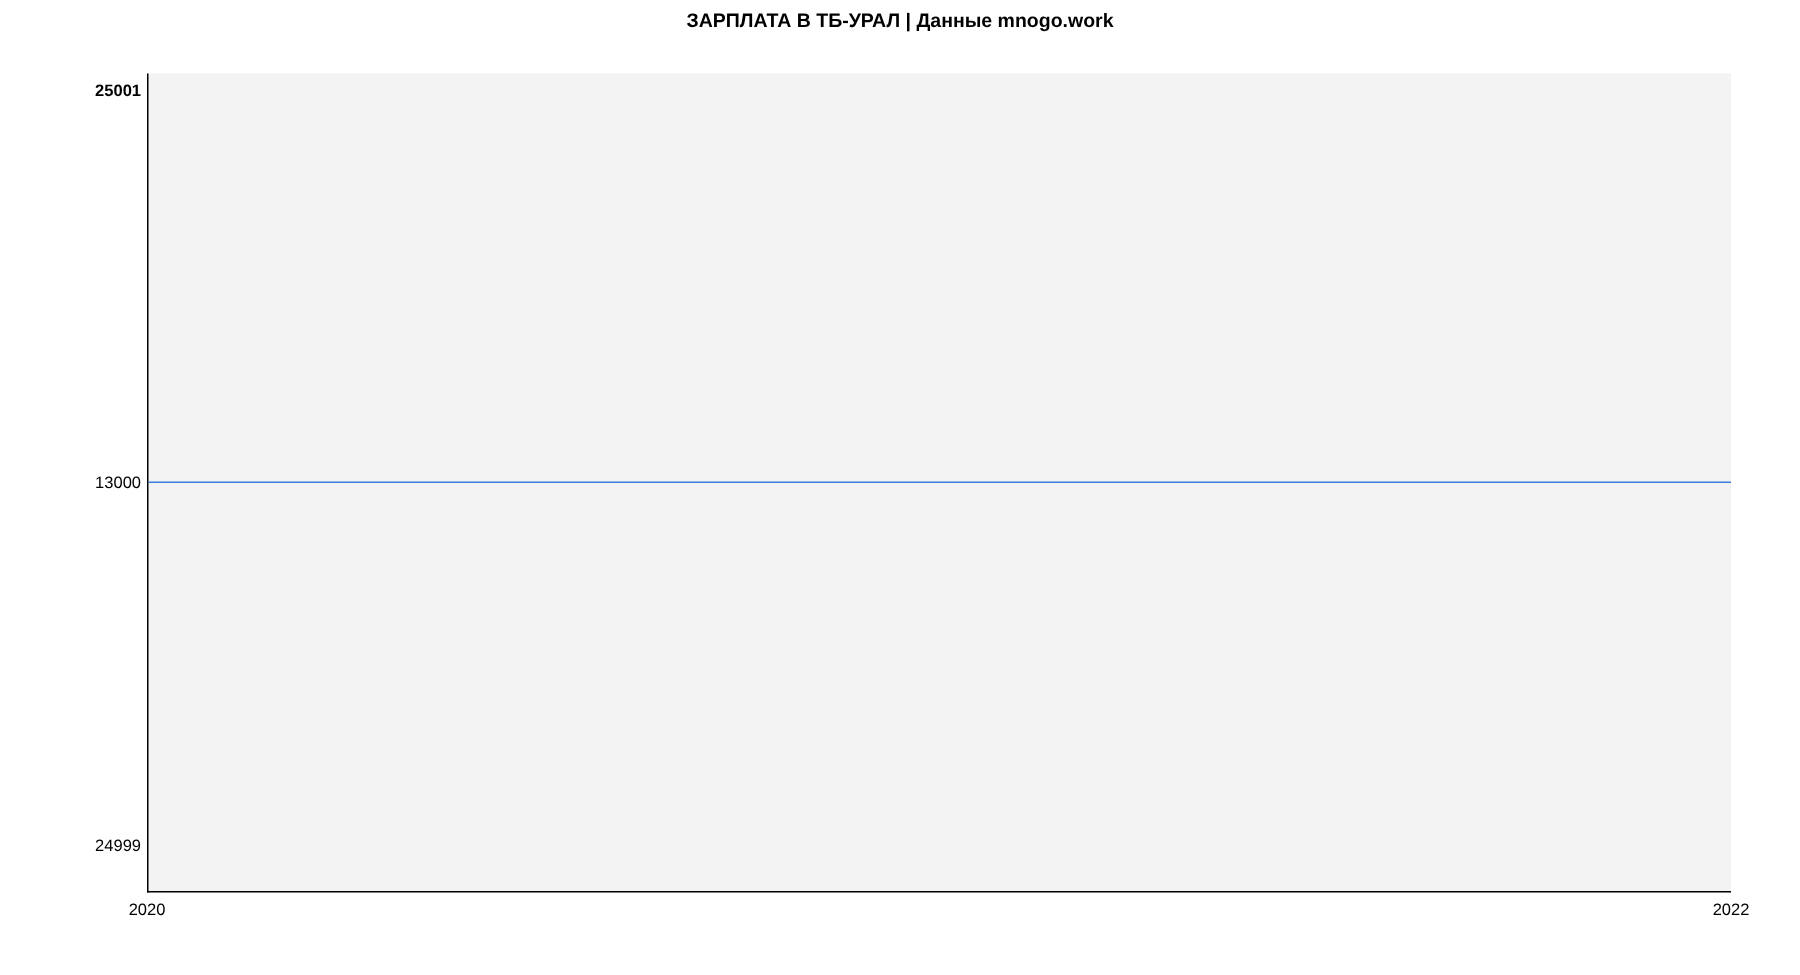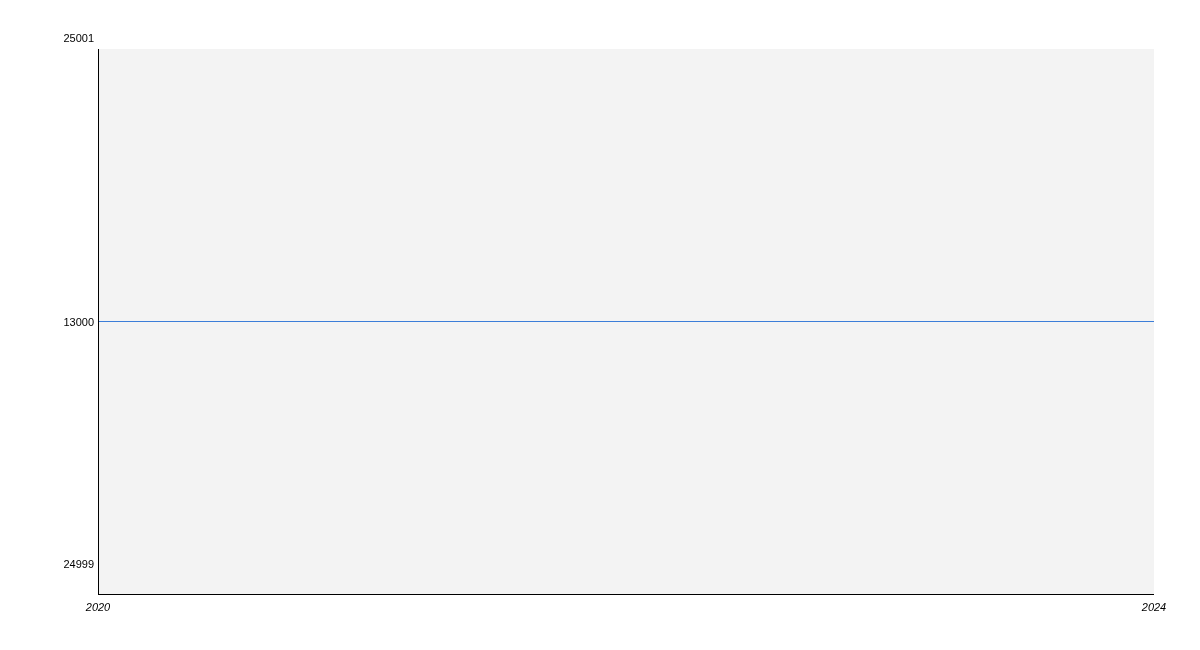--- a/index.html
+++ b/index.html
@@ -21,40 +21,40 @@
     }
     .y-tick {
       position: absolute; right: 1106px; 
       transform: translateY(-50%);
       font-size: 11px; color: #000; text-align: right;
     }
     .x-tick {
       position: absolute; top: 601px;
       font-size: 11px; color: #000; transform: translateX(-50%);
       text-align: center;
-      font-style: italic;
     }
     
-    .y-top    { top: 38px; }
+    .y-top    { top: 61px; font-weight: bold; }
     .y-mid    { top: 322px; }
     .y-bot    { top: 564px; }
     .x-left   { left: 98px; }
     .x-right  { left: 1154px; }
     .line-mid { top: calc(50% - 1px); }
   </style>
 </head>
 <body>
 
 <div class="wrap">
 
+  <div class="title">ЗАРПЛАТА В ТБ-УРАЛ | Данные mnogo.work</div>
 
   <div class="plot">
     <div class="mid-line line-mid" style="--line-color:#3b7dd8"></div>
   </div>
 
   <div class="y-tick y-top">25001</div>
   <div class="y-tick y-mid">13000</div>
   <div class="y-tick y-bot">24999</div>
 
   <div class="x-tick x-left">2020</div>
-  <div class="x-tick x-right">2024</div>
+  <div class="x-tick x-right">2022</div>
 
 </div>
 
 </body></html>

